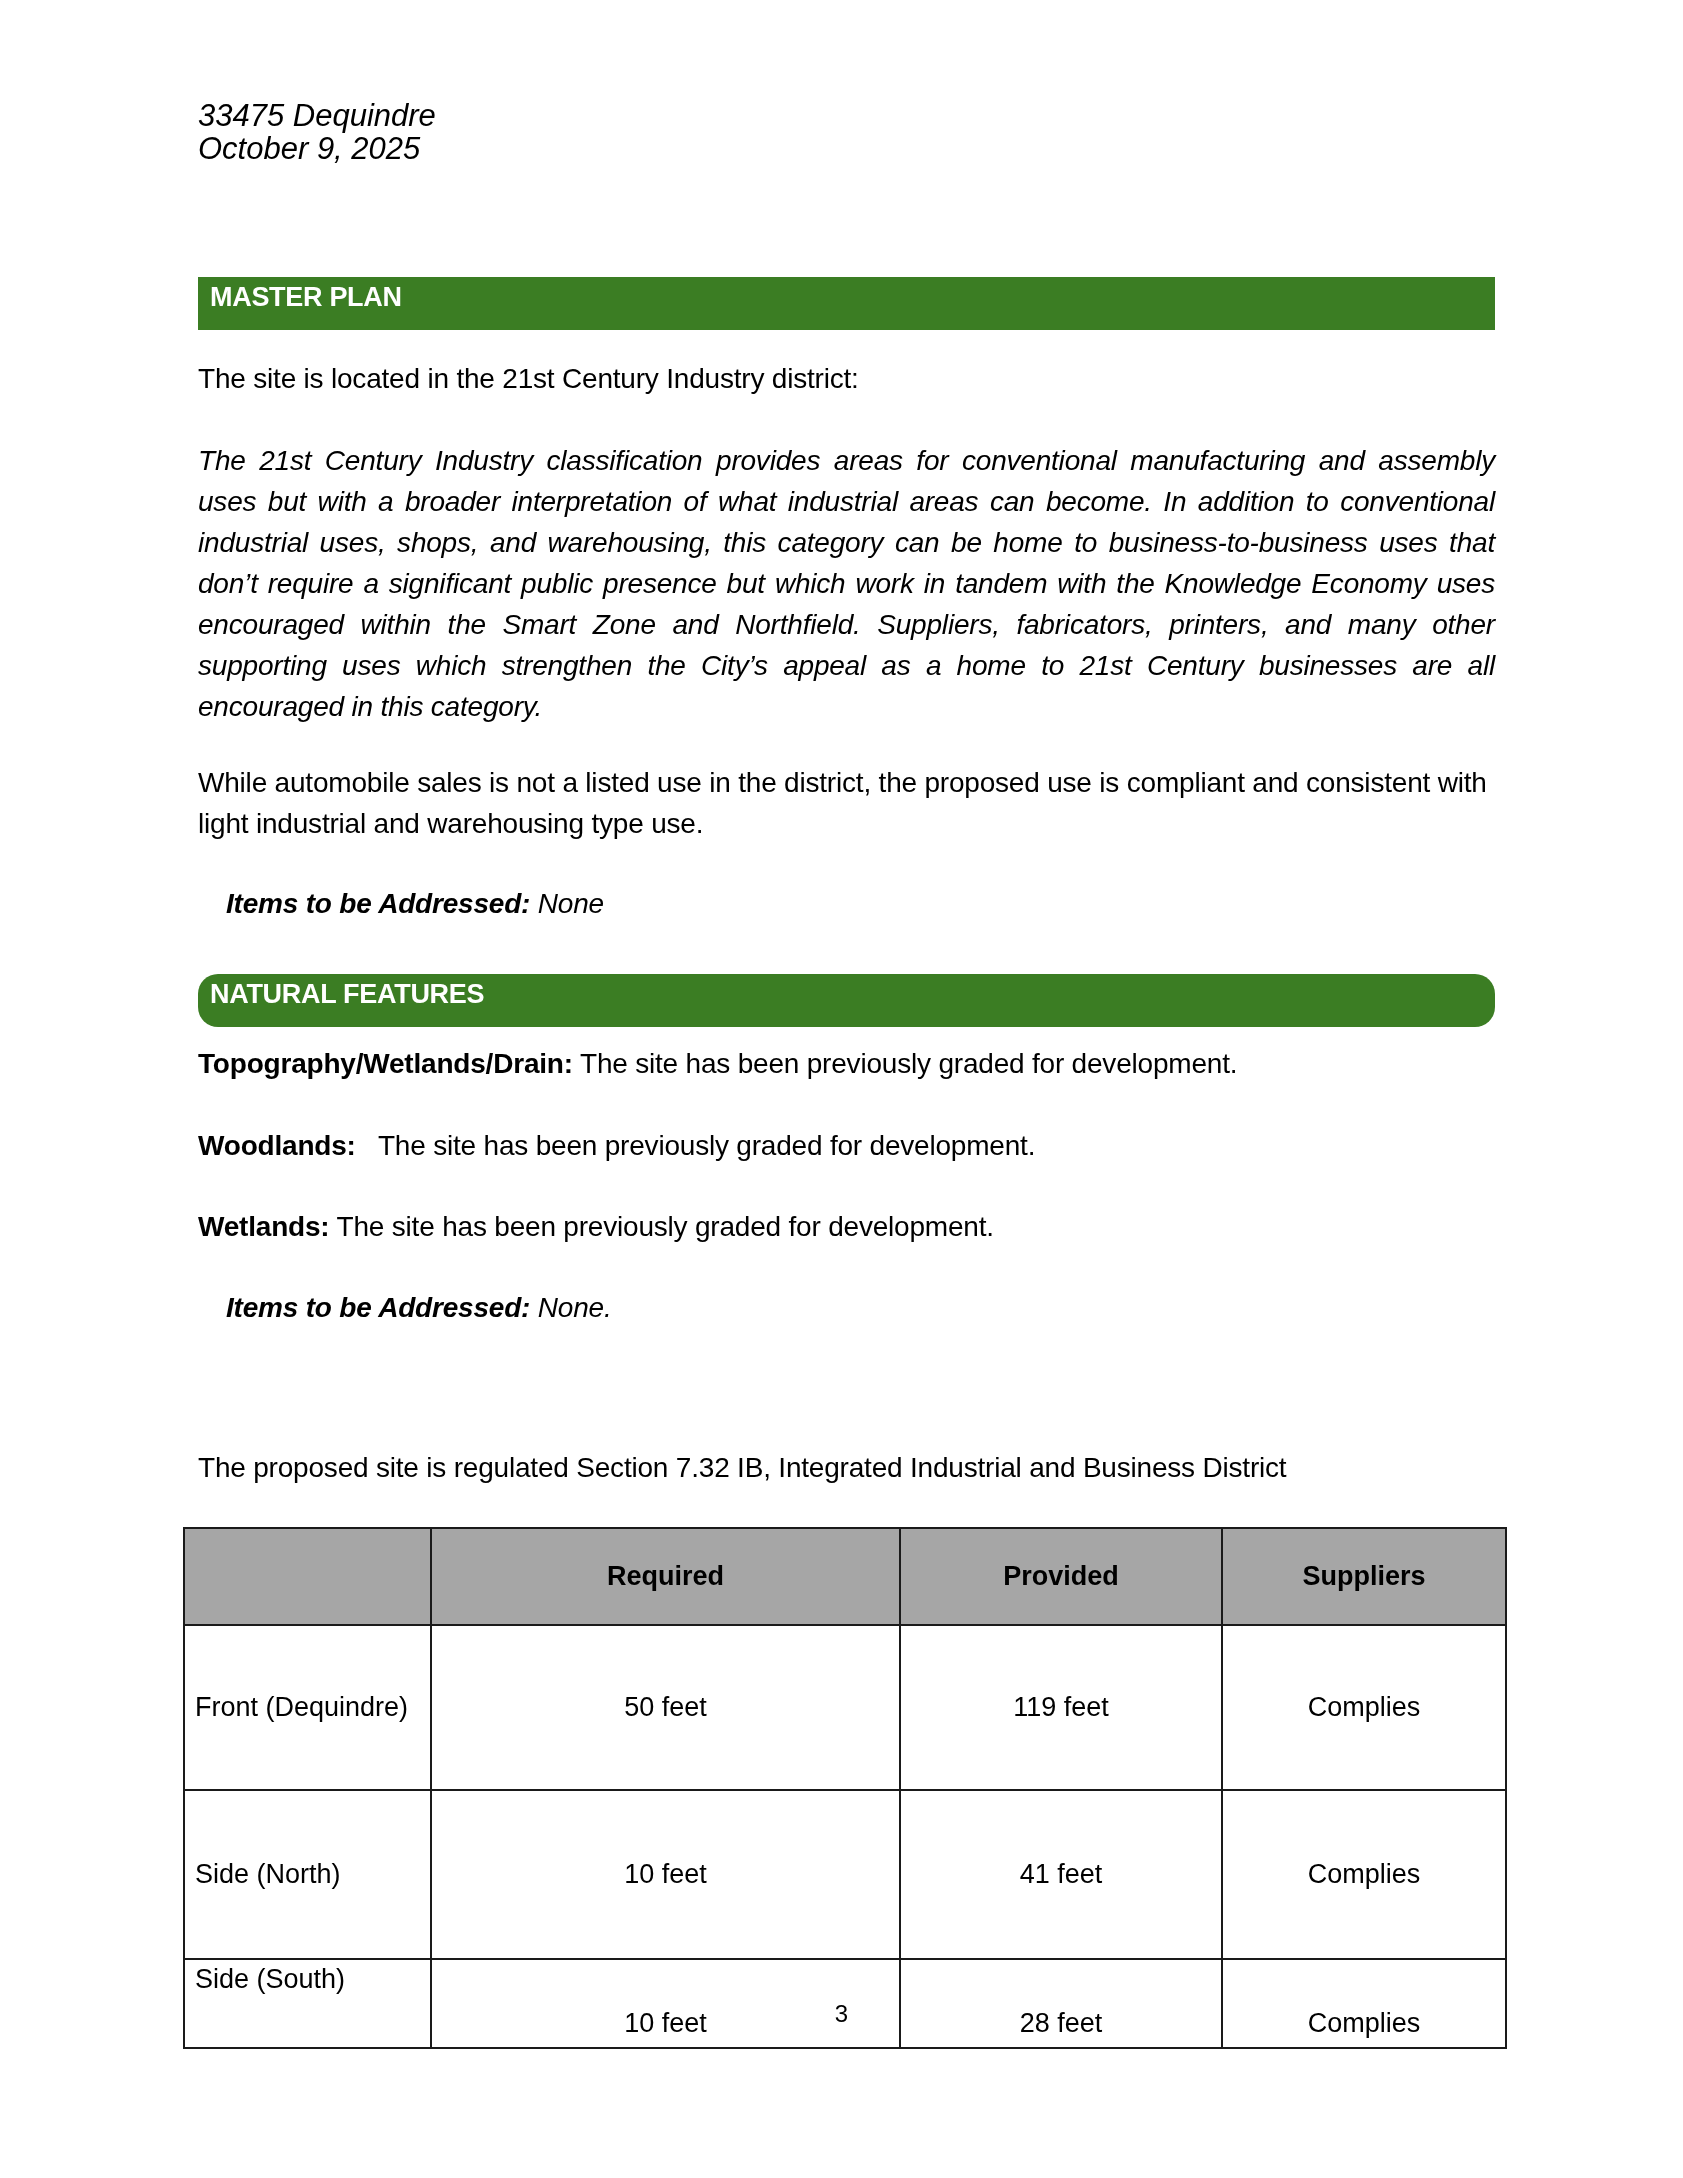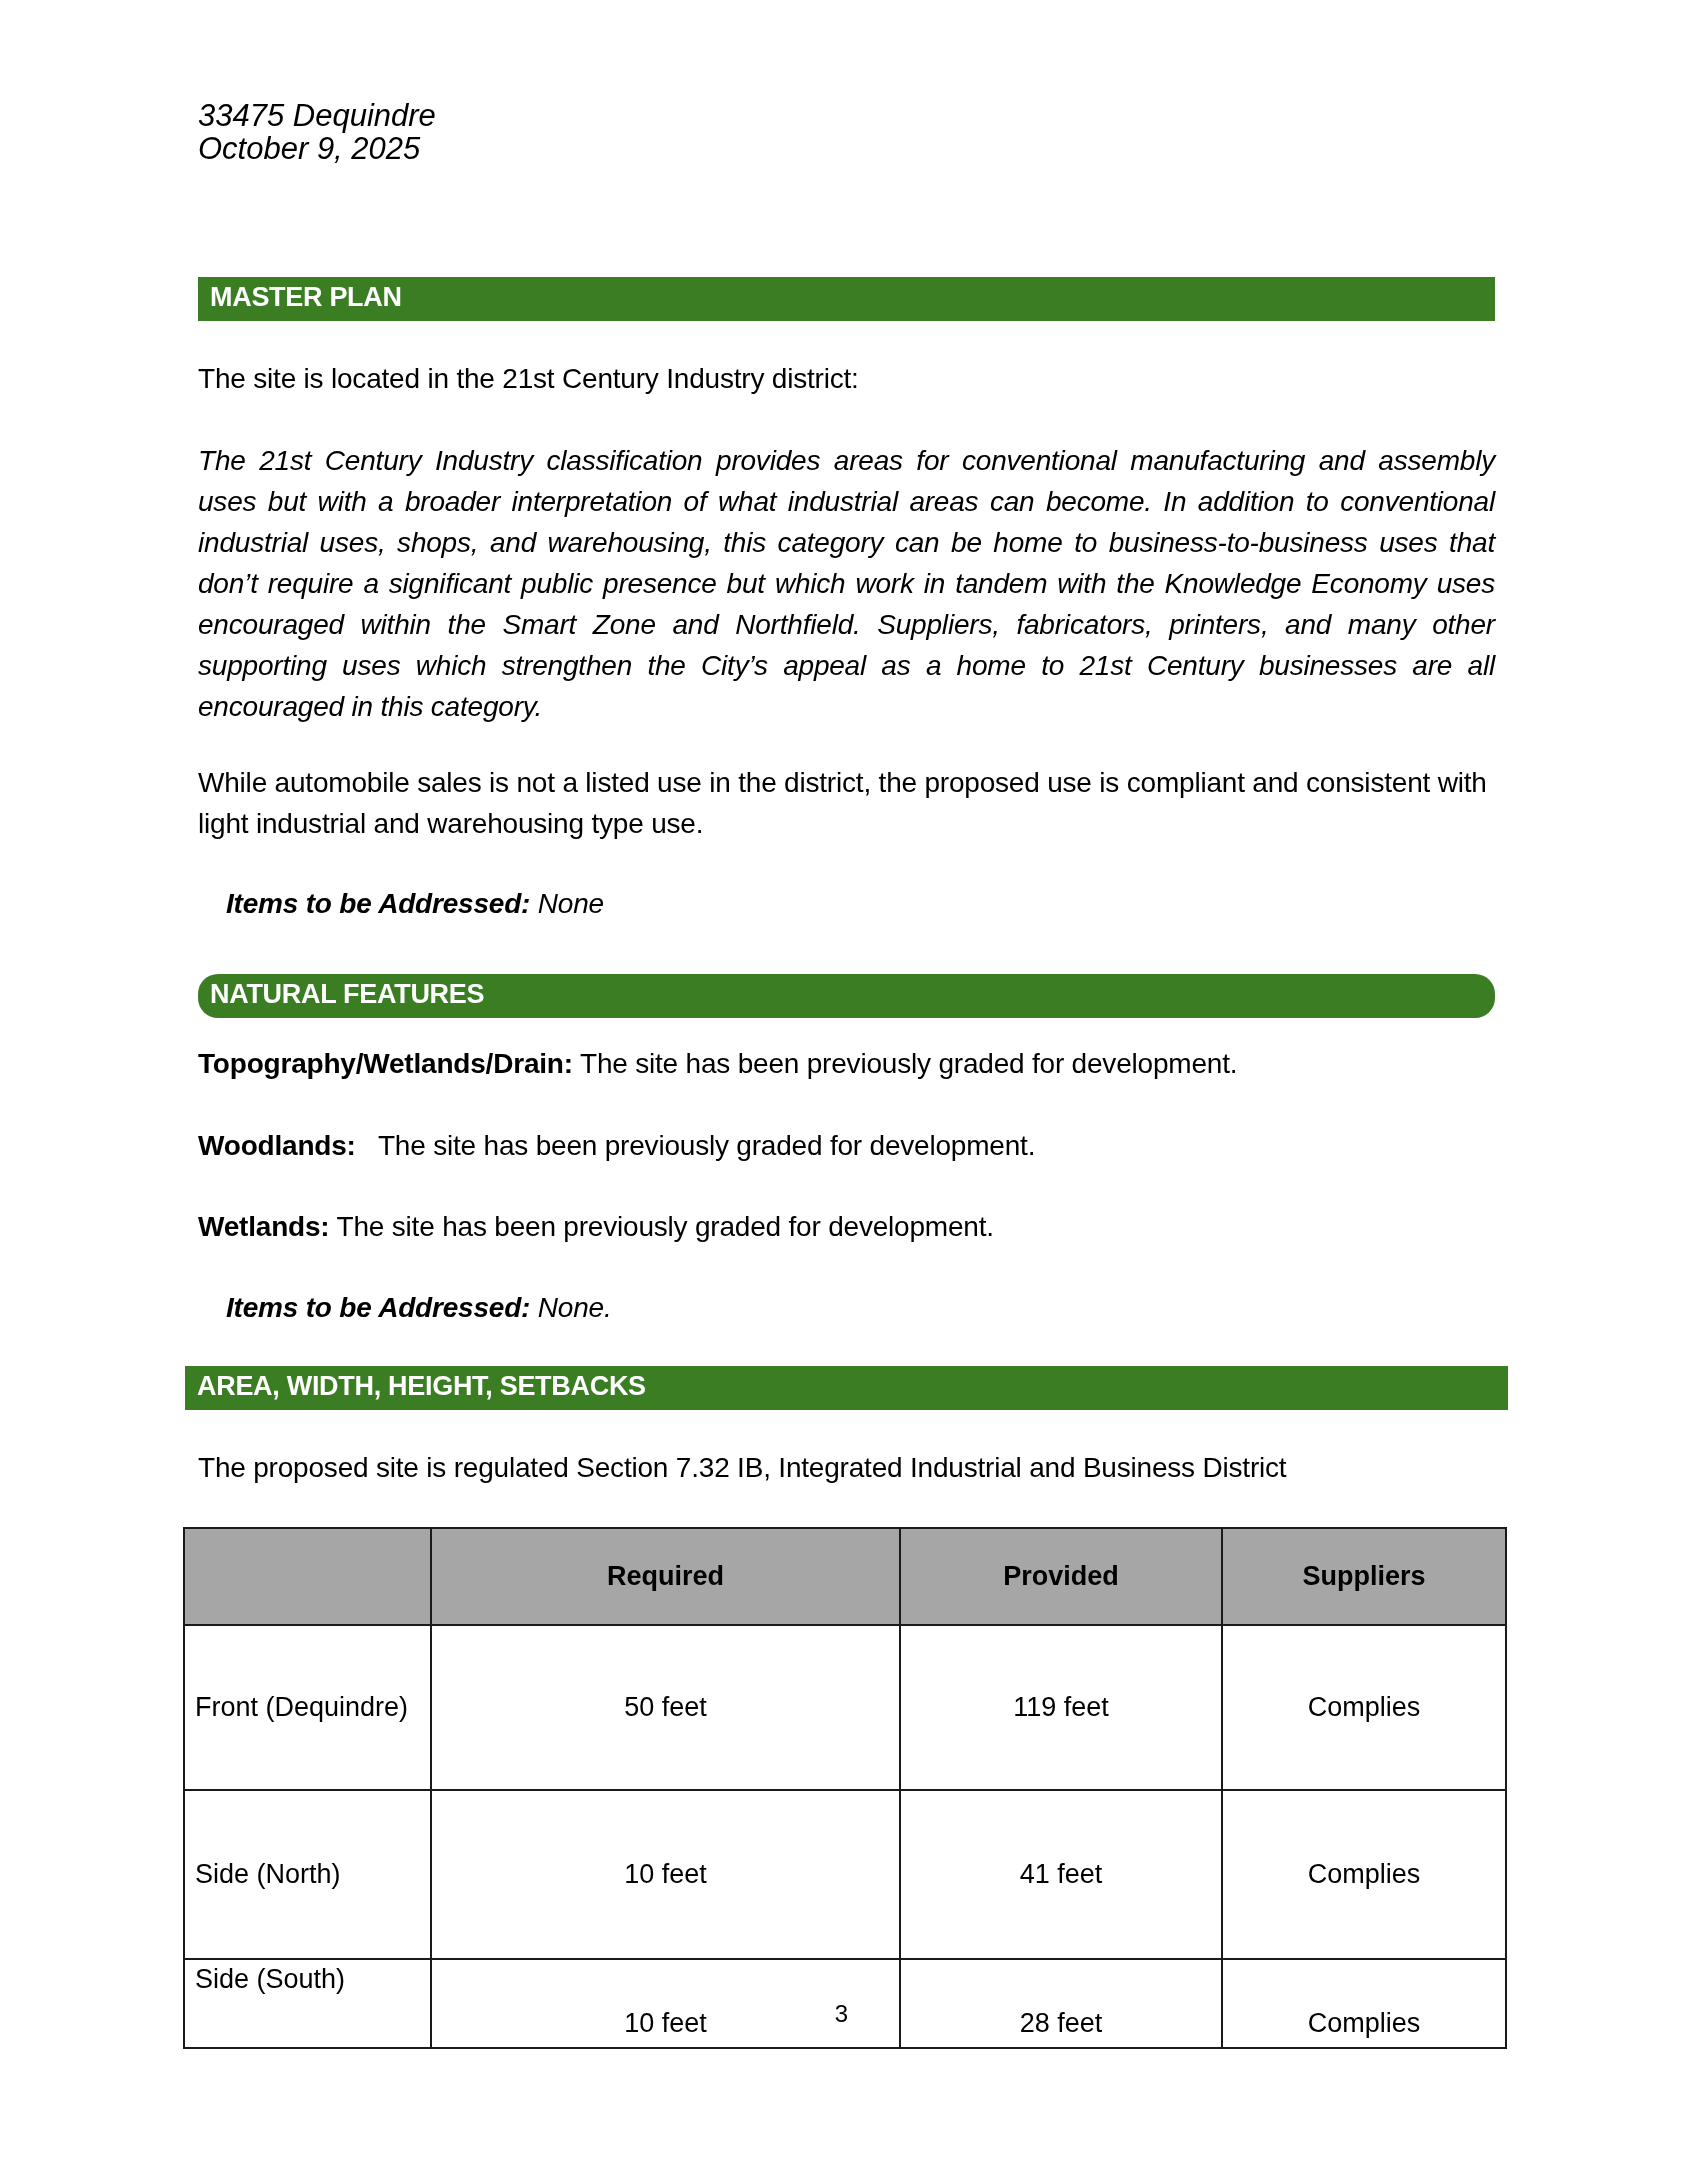--- a/index.html
+++ b/index.html
@@ -27,21 +27,21 @@
       font-style: italic;
       font-size: 31px;
       line-height: 33px;
     }
     .banner {
       position: absolute;
       background: #3b7d23;
       color: #ffffff;
       font-weight: bold;
       font-size: 27px;
-      height: 44px;
+      height: 53px;
       line-height: 41px;
       box-sizing: border-box;
       padding-left: 12px;
       letter-spacing: -0.3px;
     }
     .para {
       position: absolute;
       left: 198px;
       width: 1297px;
       font-size: 28px;
@@ -127,21 +127,20 @@
   </div>
 
   <div class="para" style="top:1206px;">
     <span class="bold">Wetlands:</span><span style="white-space:pre;"> The site has been previously graded for development.</span>
   </div>
 
   <div class="para" style="top:1287px;">
     <span class="bi">Items to be Addressed:</span><span class="i"> None.</span>
   </div>
 
-  <div class="banner" style="left:185px; top:1366px; width:1323px;">AREA, WIDTH, HEIGHT, SETBACKS</div>
 
   <div class="para" style="top:1447px;">The proposed site is regulated Section 7.32 IB, Integrated Industrial and Business District</div>
 
   <table class="setbacks">
     <colgroup>
       <col style="width:247px">
       <col style="width:469px">
       <col style="width:322px">
       <col style="width:284px">
     </colgroup>

